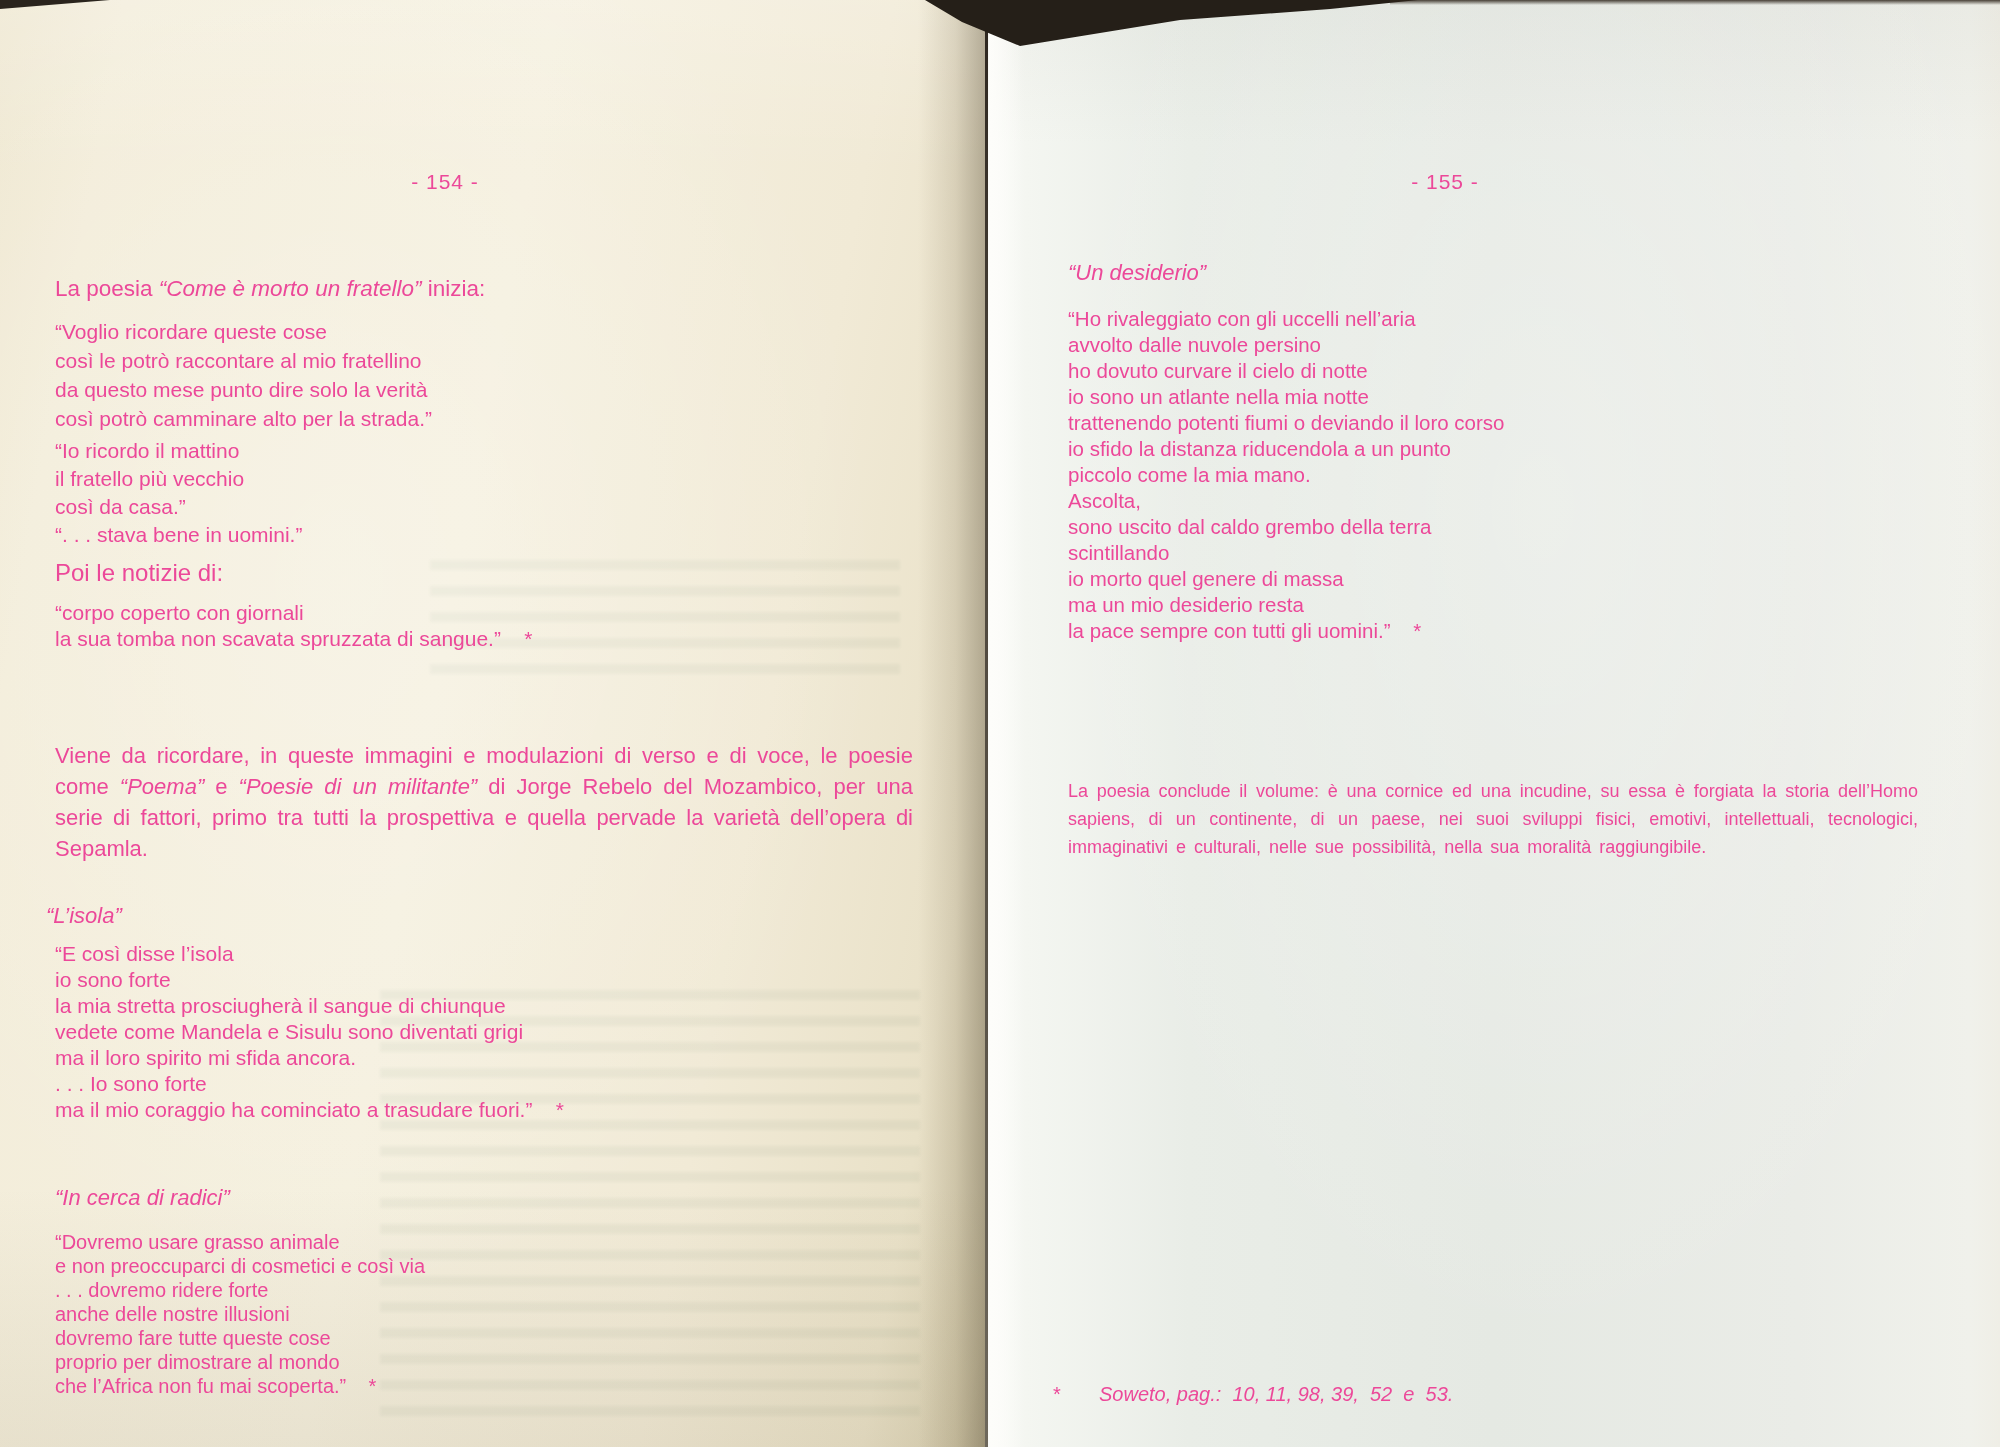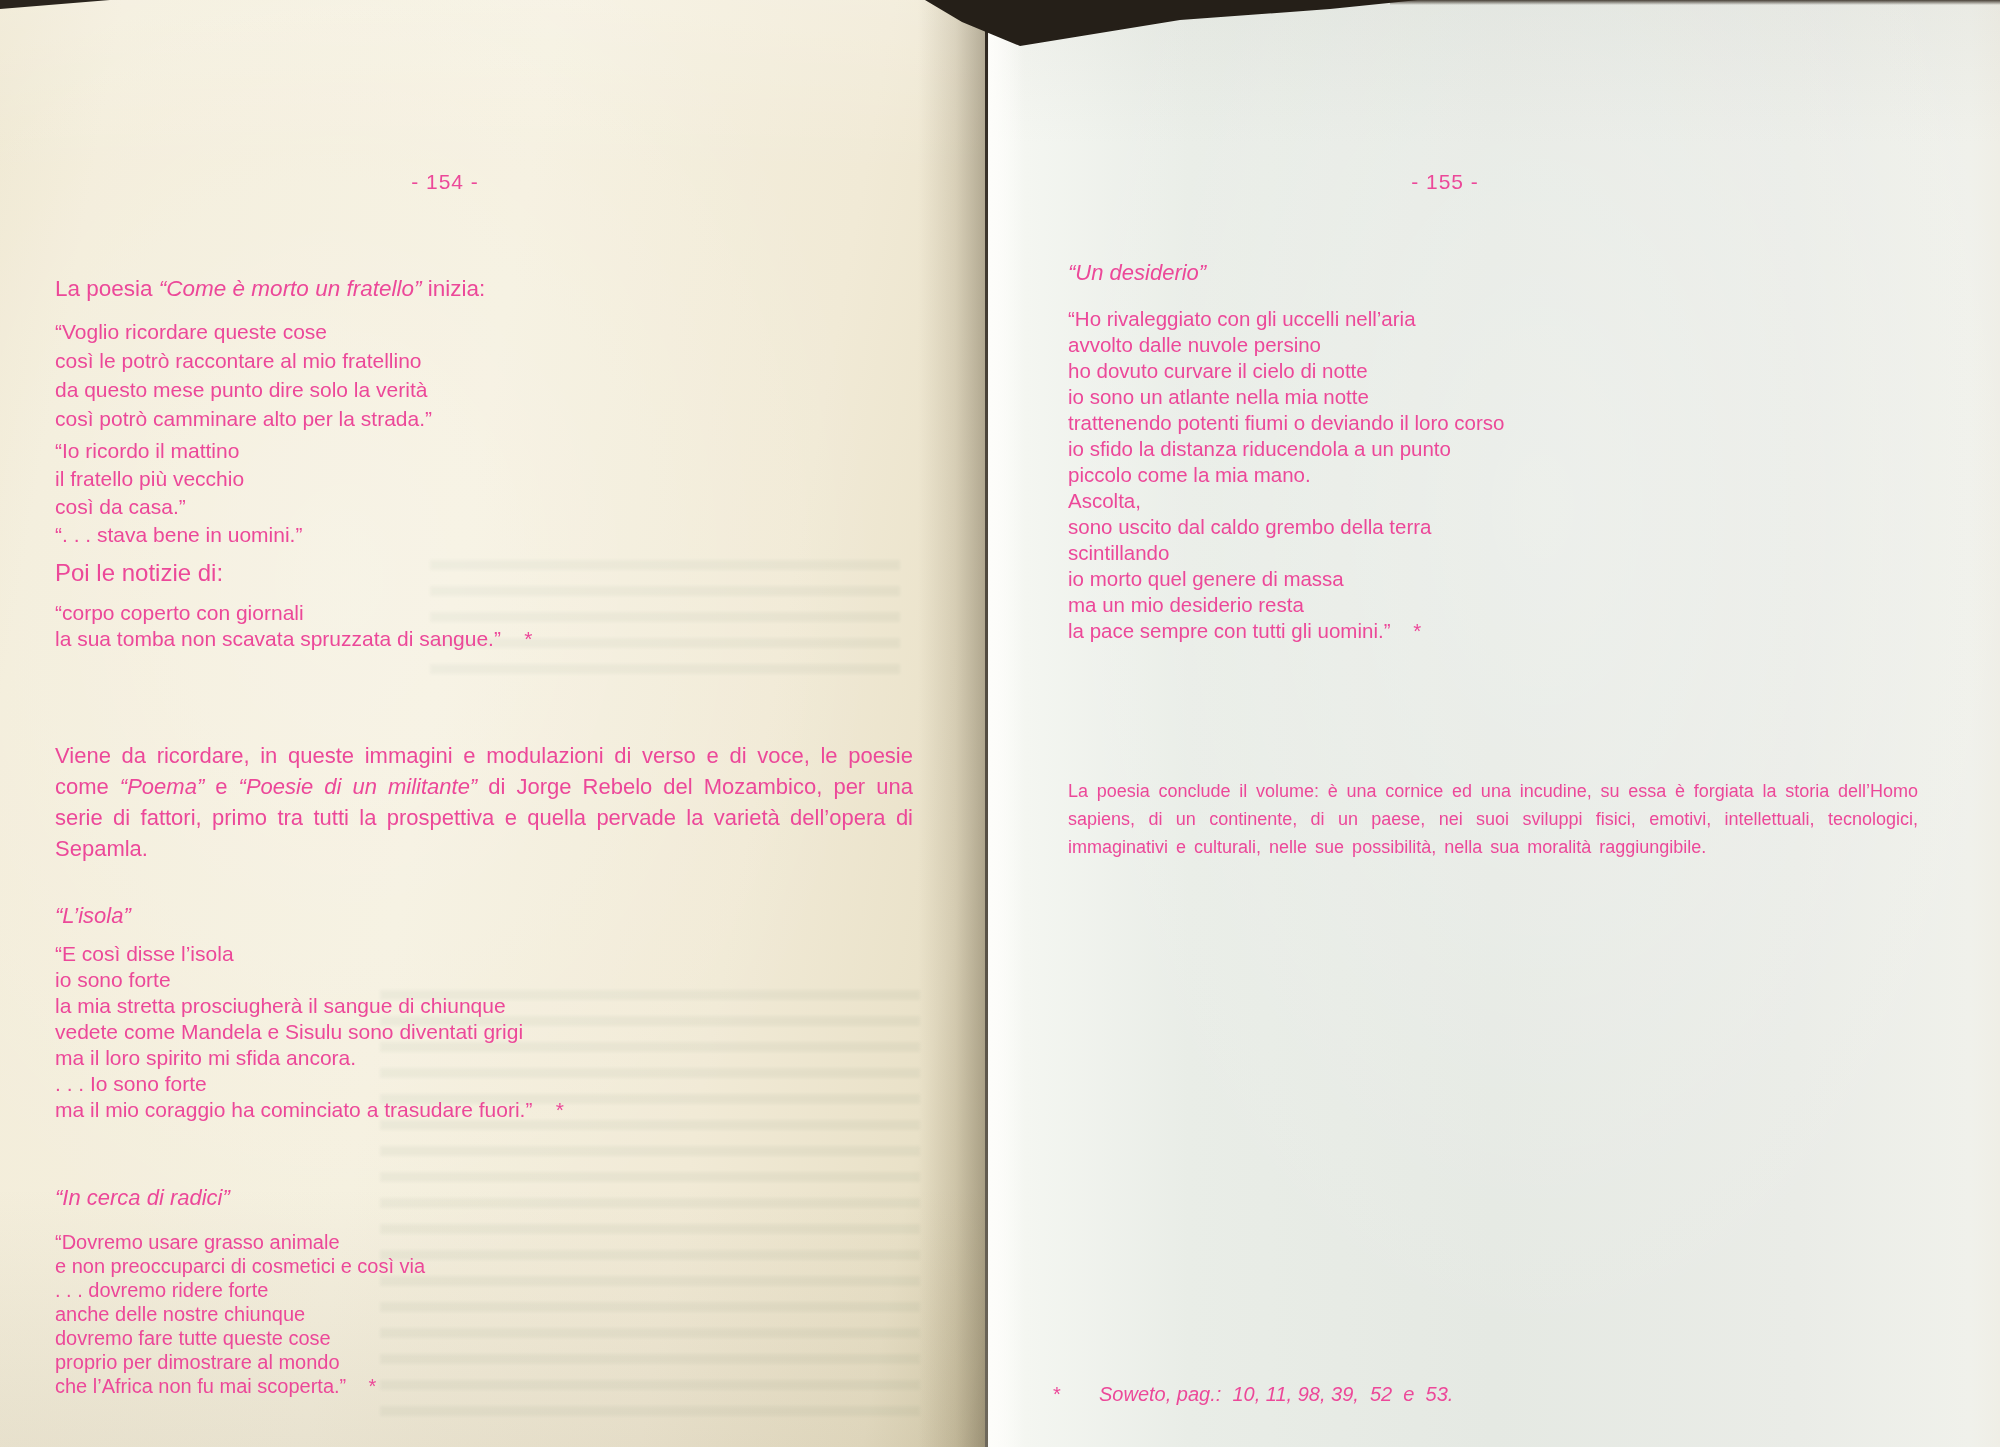--- a/index.html
+++ b/index.html
@@ -62,21 +62,21 @@
   .poem div, .poem{font-size:21px;}
   .poem{line-height:27px;}
   .stanza1{left:55px;top:317px;line-height:29px;}
   .stanza2{left:55px;top:437px;line-height:28px;}
   .salute{left:55px;top:521px;}
   .notizie-h{left:55px;top:559px;font-size:24px;margin:0;}
   .notizie{left:55px;top:600px;line-height:26px;}
   .justified{white-space:normal;text-align:justify;word-spacing:3px;margin:0;}
   .commentary{left:55px;top:740px;width:858px;font-size:22px;line-height:31px;}
   .h-poem{font-size:22px;margin:0;}
-  .isola-h{left:55px;top:903px;}
+  .isola-h{left:46px;top:903px;}
   .isola{left:55px;top:941px;line-height:26px;}
   .radici-h{left:55px;top:1185px;}
   .radici{left:55px;top:1230px;line-height:24px;}
   .radici div{font-size:20px;}
   .desiderio-h{left:1068px;top:260px;}
   .desiderio{left:1068px;top:306px;line-height:26px;}
   .desiderio div{font-size:20.5px;}
   .concl1{left:1068px;top:777px;width:850px;font-size:18px;line-height:28px;}
   .concl2{left:1068px;top:866px;width:850px;font-size:21.5px;line-height:28px;}
   .footnote{left:1053px;top:1383px;font-size:20px;font-style:italic;}
@@ -142,21 +142,21 @@
       <div>. . . Io sono forte</div>
       <div>ma il mio coraggio ha cominciato a trasudare fuori.”&nbsp;&nbsp;&nbsp;&nbsp;*</div>
     </div>
 
   <p class="tb h-poem it radici-h">“In cerca di radici”</p>
 
   <div class="tb poem radici">
       <div>“Dovremo usare grasso animale</div>
       <div>e non preoccuparci di cosmetici e così via</div>
       <div>. . . dovremo ridere forte</div>
-      <div>anche delle nostre chiunque</div>
+      <div>anche delle nostre illusioni</div>
       <div>dovremo fare tutte queste cose</div>
       <div>proprio per dimostrare al mondo</div>
       <div>che l’Africa non fu mai scoperta.”&nbsp;&nbsp;&nbsp;&nbsp;*</div>
     </div>
 
   <div class="tb pagenum pn-right">- 155 -</div>
 
   <p class="tb h-poem it desiderio-h">“Un desiderio”</p>
 
   <div class="tb poem desiderio">

